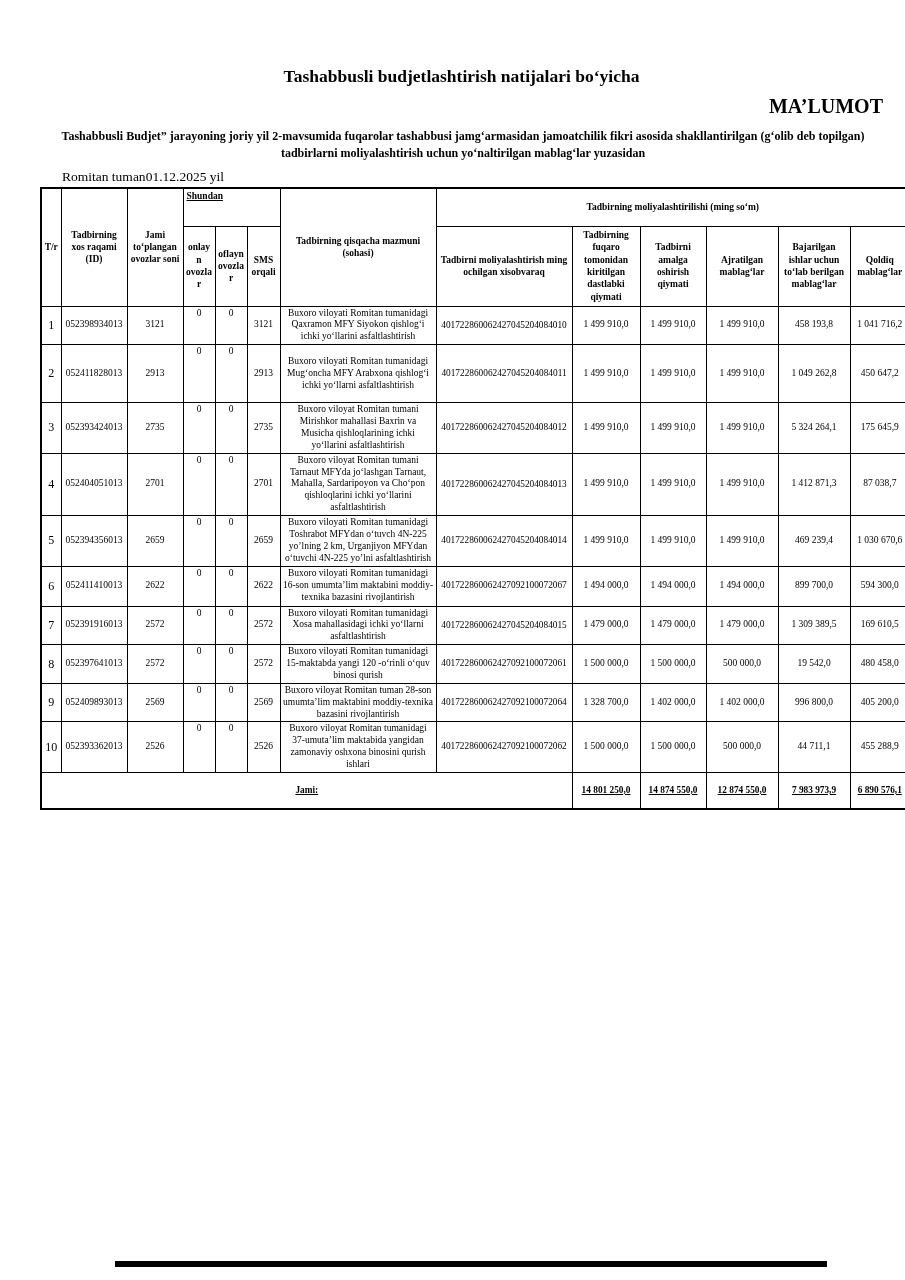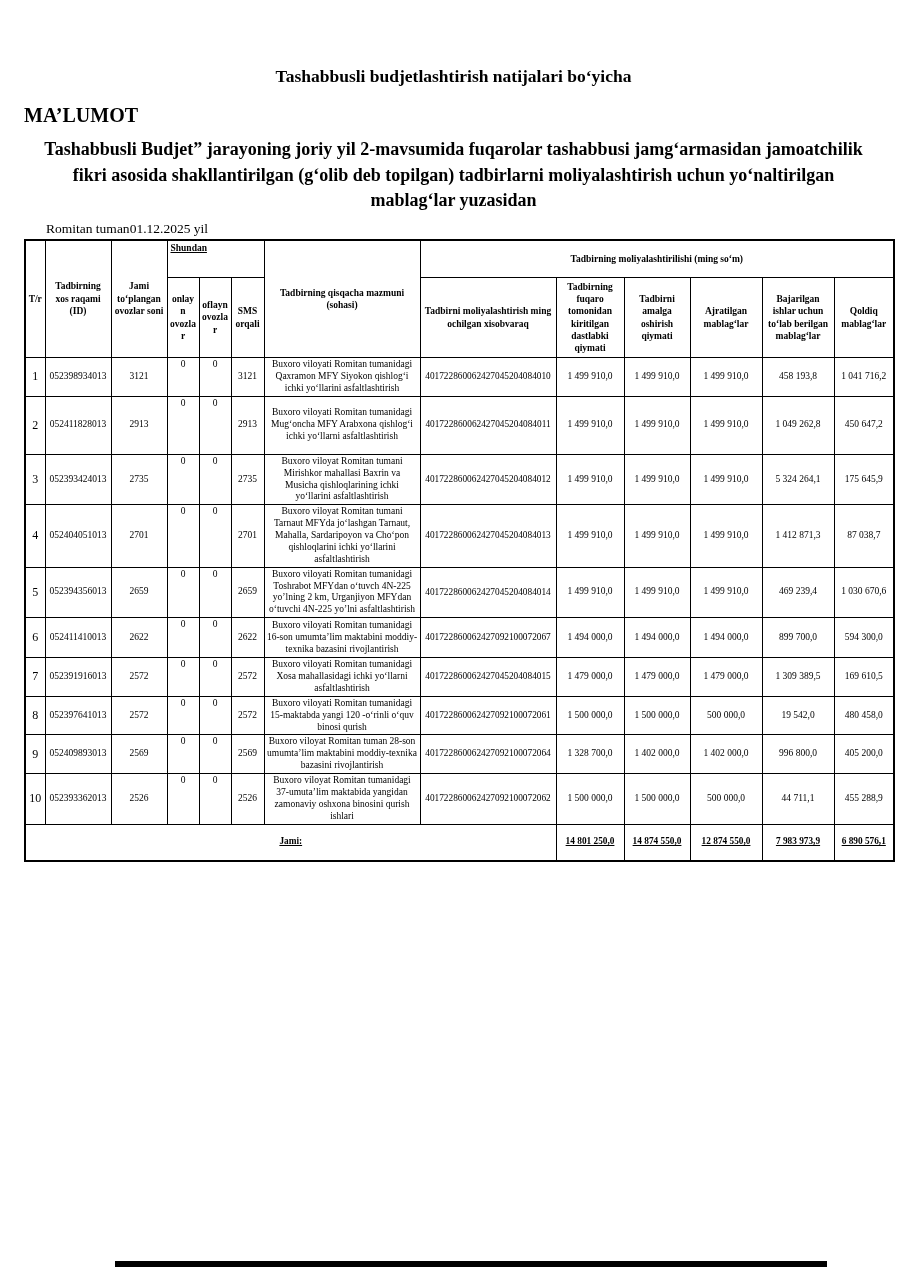--- a/index.html
+++ b/index.html
@@ -1,25 +1,25 @@
 <!DOCTYPE html>
 <html><head>
 <meta charset="utf-8">
 <style>
   html,body { margin:0; padding:0; }
   body {
     width:905px; height:1280px; background:#ffffff; color:#000;
     font-family:"Liberation Serif","DejaVu Serif",serif;
     position:relative; overflow:hidden;
   }
-  .page { padding:66px 22px 0 24px; }
+  .page { padding:66px 22px 0 40px; }
   .t1 { font-size:17.5px; font-weight:bold; text-align:center; margin:0 0 4px 0; }
-  .t2 { font-size:20px; font-weight:bold; text-align:left; margin:17px 0 10px 0;font-family:Liberation Serif, serif; }
+  .t2 { font-size:20px; font-weight:bold; text-align:right; margin:8px 0 10px 0;font-family:Liberation Serif, serif; }
   .subtitle {
-    font-size:18px; font-weight:bold; text-align:center;
+    font-size:12px; font-weight:bold; text-align:center;
     margin:0 auto 7px auto; line-height:1.42; width:846px;
   }
   .meta { display:flex; font-size:13.5px;
           padding:0 72px 2px 22px; }
   table.report {
     border-collapse:collapse; table-layout:fixed; width:861px;
     border:2px solid #000;
   }
   .report th, .report td {
     border:1px solid #000; padding:1px 2px;

